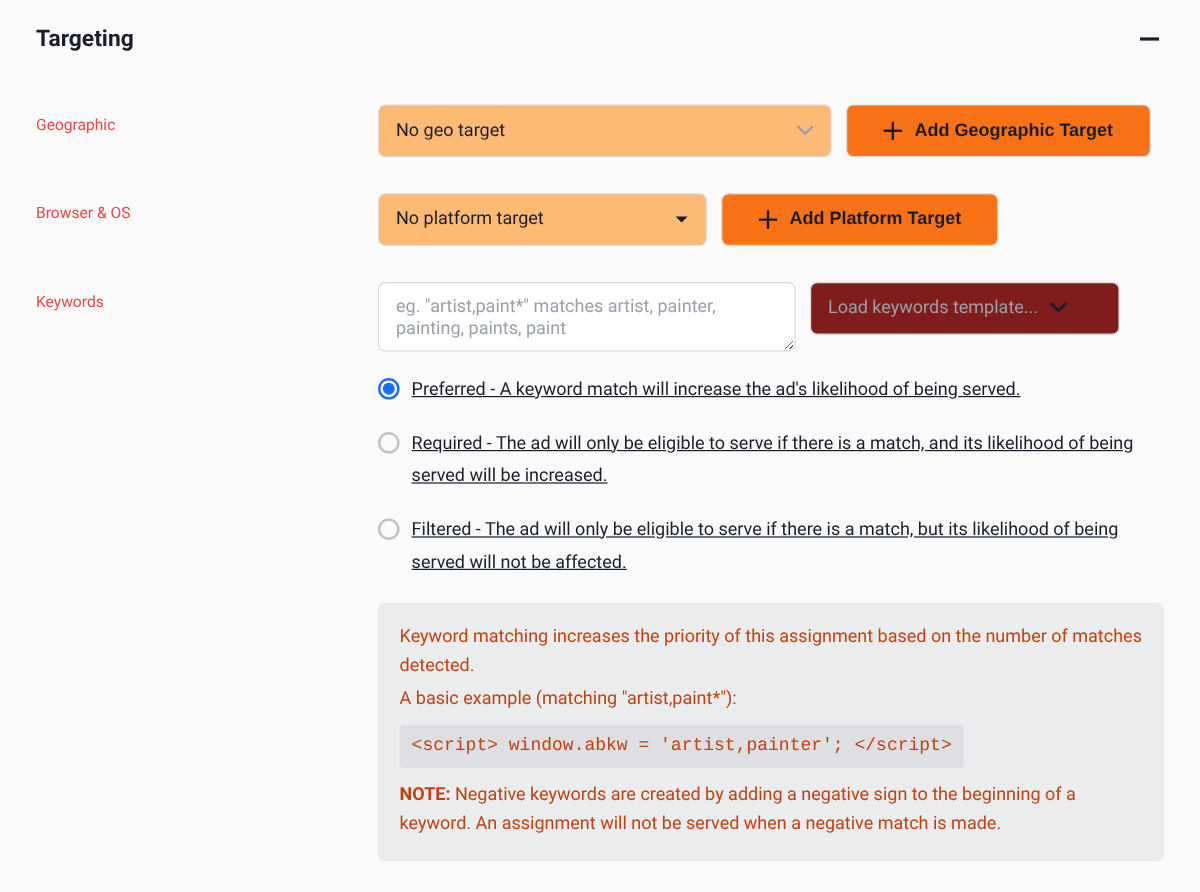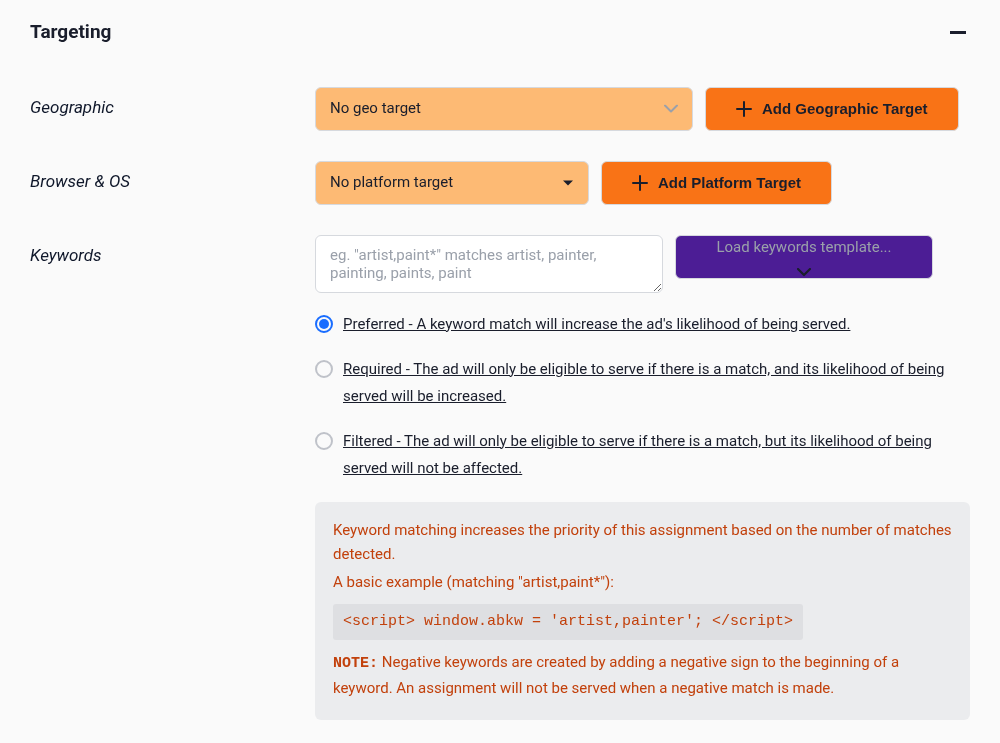--- a/index.html
+++ b/index.html
@@ -46,24 +46,23 @@
       display: flex;
       align-items: flex-start;
       margin-bottom: 30px;
     }
     .row-tight {
       margin-bottom: 12px;
     }
     .label-col {
       width: 285px;
       flex-shrink: 0;
-      font-size: 17px;
-      color: #0f172a;
+      font-size: 13px;
+      color: #ef4444;
       padding-top: 8px;
-      font-style: italic;
     }
     .content-col {
       flex: 1;
       display: flex;
       gap: 12px;
       flex-wrap: wrap;
       align-items: flex-start;
     }
     .select-box {
       height: 44px;
@@ -128,31 +127,30 @@
       font-family: inherit;
       overflow: auto;
     }
     .textarea-box::placeholder {
       color: #9aa0aa;
     }
     .load-template {
       height: 44px;
       border: 1px solid #d6d9de;
       border-radius: 6px;
-      background: #4c1d95;
+      background: #7f1d1d;
       display: flex;
       align-items: center;
       padding: 0 14px;
       font-size: 15px;
       color: #9aa0aa;
       cursor: pointer;
       gap: 10px;
       width: 258px;
       justify-content: flex-start;
-      flex-direction: column;
     }
     .radio-group {
       margin-left: 285px;
       margin-top: 18px;
       margin-bottom: 20px;
       text-decoration: underline;
     }
     .radio-option {
       display: flex;
       align-items: flex-start;
@@ -208,21 +206,20 @@
       background: #dedfe2;
       padding: 6px 10px;
       border-radius: 3px;
       font-family: "Courier New", Courier, monospace;
       font-size: 15px;
       display: inline-block;
       margin: 6px 0 10px 0;
     }
     .note-strong {
       font-weight: 700;
-      font-family: Liberation Mono, monospace;
     }
     svg { display: block; }
   </style>
 </head>
 <body>
 
 <div class="container">
 
   <div class="section-header">
     <div class="section-title">Targeting</div>

